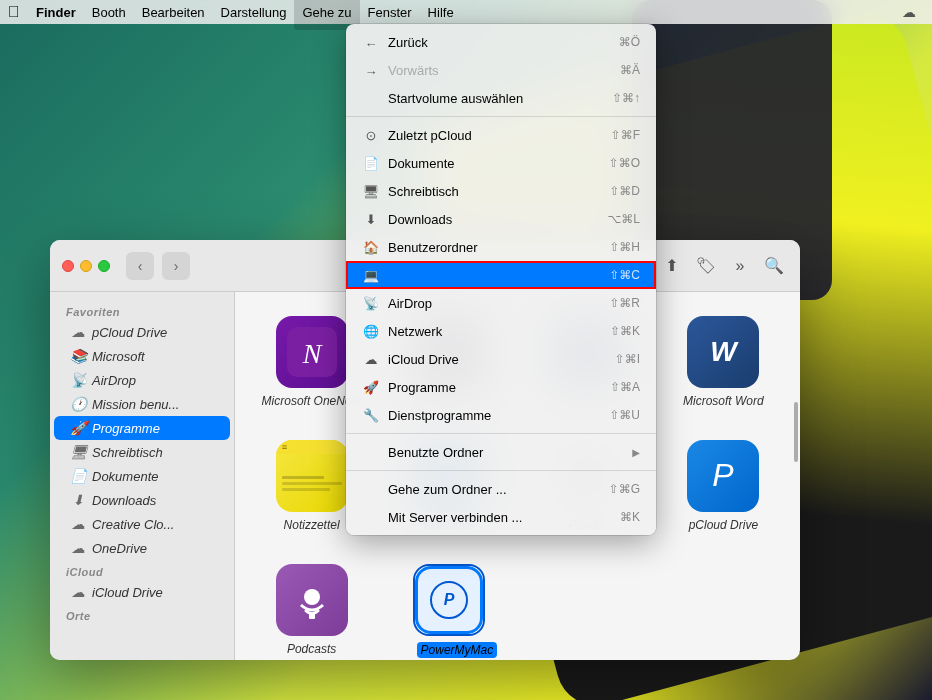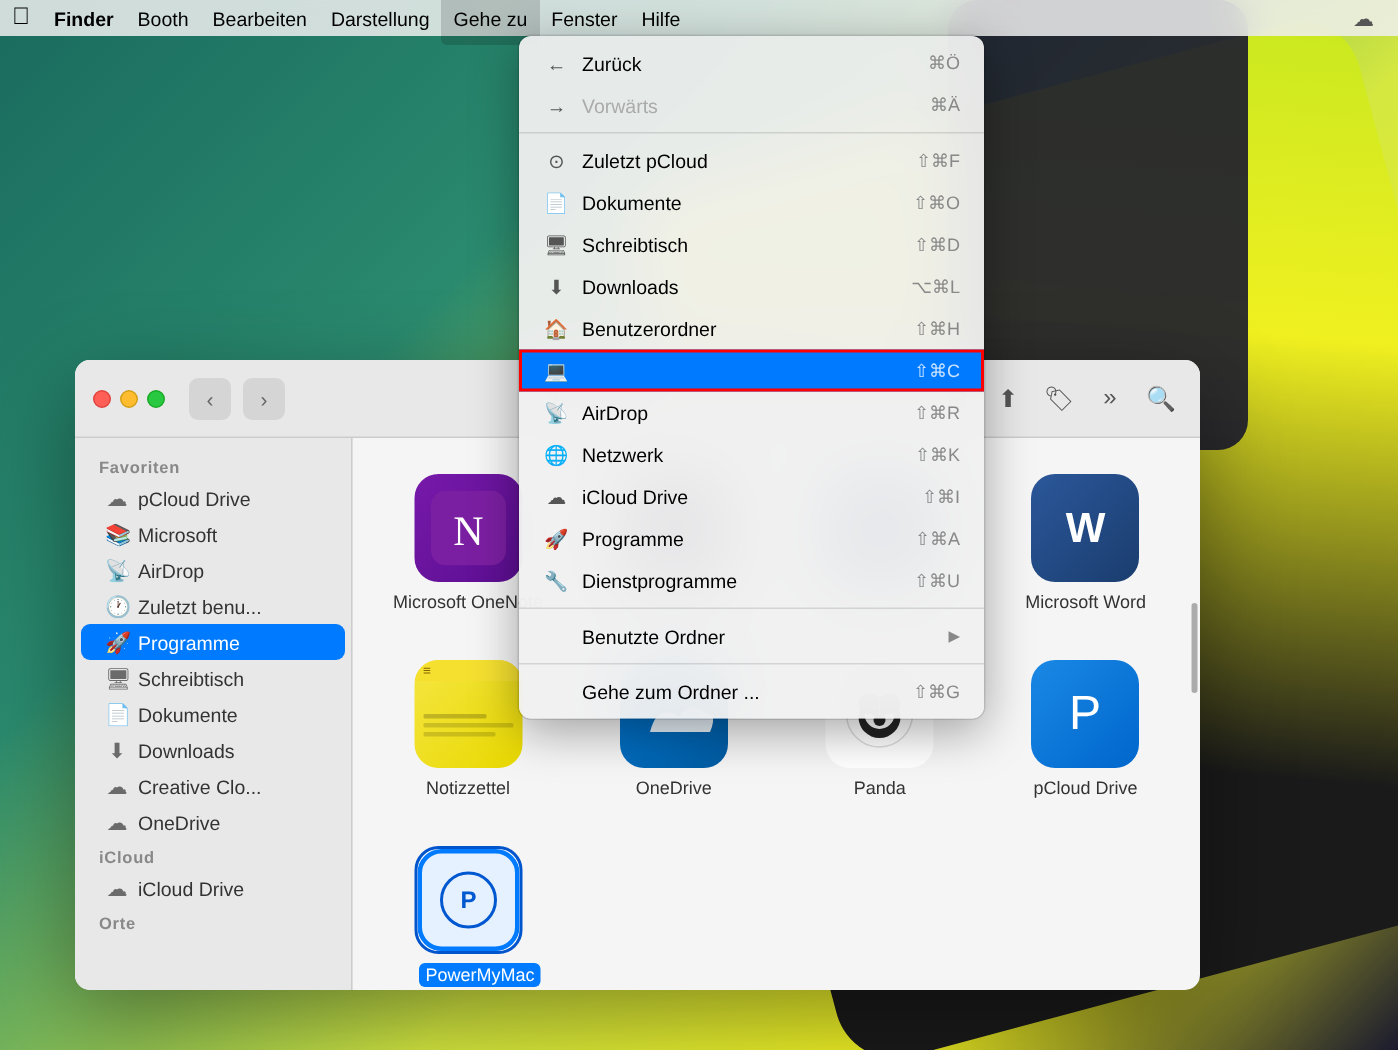--- a/index.html
+++ b/index.html
@@ -142,20 +142,21 @@
       justify-content: center;
       font-size: 16px;
       color: #555;
       cursor: pointer;
     }
 
     
     .finder-body {
       display: flex;
       height: calc(100% - 52px);
+      font-style: italic;
     }
 
     .finder-sidebar {
       width: 185px;
       background: #e8e8e8;
       border-right: 1px solid #ccc;
       padding: 8px 0;
       overflow-y: auto;
       flex-shrink: 0;
     }
@@ -428,21 +429,21 @@
       <div class="sidebar-item">
         <span class="sidebar-icon">📚</span>
         <span>Microsoft</span>
       </div>
       <div class="sidebar-item">
         <span class="sidebar-icon">📡</span>
         <span>AirDrop</span>
       </div>
       <div class="sidebar-item">
         <span class="sidebar-icon">🕐</span>
-        <span>Zuletzt benu...</span>
+        <span>Mission benu...</span>
       </div>
       <div class="sidebar-item active">
         <span class="sidebar-icon">🚀</span>
         <span>Programme</span>
       </div>
       <div class="sidebar-item">
         <span class="sidebar-icon">🖥</span>
         <span>Schreibtisch</span>
       </div>
       <div class="sidebar-item">
@@ -544,29 +545,40 @@
 
       <div class="app-item">
         <div class="app-icon" style="background: linear-gradient(135deg, #1a88e5, #0066cc); display:flex; align-items:center; justify-content:center; border-radius: 16px;">
           <svg width="50" height="50" viewBox="0 0 50 50">
             <text x="25" y="35" font-size="32" text-anchor="middle" fill="white">P</text>
           </svg>
         </div>
         <span class="app-name">pCloud Drive</span>
       </div>
       <div class="app-item">
+        <div class="app-icon" style="background: linear-gradient(135deg, #9b59b6, #7d3c98); display:flex; align-items:center; justify-content:center; border-radius: 16px;">
+          <svg width="50" height="50" viewBox="0 0 50 50">
+            <circle cx="25" cy="22" r="8" fill="white"></circle>
+            <path d="M14 30 Q25 40 36 30" stroke="white" stroke-width="3" fill="none"></path>
+            <path d="M18 35 Q25 42 32 35" stroke="white" stroke-width="2.5" fill="none"></path>
+            <rect x="22" y="38" width="6" height="6" rx="1" fill="white"></rect>
+          </svg>
+        </div>
+        <span class="app-name">Podcasts</span>
+      </div>
+      <div class="app-item">
         <div class="app-icon" style="background: white; border: 2px solid #0055cc; display:flex; align-items:center; justify-content:center; border-radius: 16px; position: relative;">
           <svg width="50" height="50" viewBox="0 0 50 50">
             <rect width="50" height="50" rx="12" fill="white"></rect>
             <circle cx="25" cy="25" r="18" fill="white" stroke="#0055cc" stroke-width="2"></circle>
             <text x="25" y="30" font-size="16" font-weight="bold" text-anchor="middle" fill="#0055cc" font-family="sans-serif">P</text>
           </svg>
           <div style="position:absolute; inset:0; border: 3px solid #007aff; border-radius: 16px; background: rgba(0,122,255,0.1);"></div>
         </div>
-        <span class="app-name" style="background: #007aff; color: #ffffff; border-radius: 4px; padding: 1px 4px; margin-left: 16px;">PowerMyMac</span>
+        <span class="app-name" style="background: #007aff; color: #000000; border-radius: 4px; padding: 1px 4px; margin-left: 16px;">PowerMyMac</span>
       </div>
 
       <div class="scroll-indicator"></div>
     </div>
   </div>
 </div>
 
 <div class="dropdown-menu">
 
   <div class="menu-item">
@@ -574,20 +586,25 @@
     <span class="menu-label">Zurück</span>
     <span class="menu-shortcut">⌘Ö</span>
   </div>
 
   <div class="menu-item disabled">
     <span class="menu-icon">→</span>
     <span class="menu-label">Vorwärts</span>
     <span class="menu-shortcut">⌘Ä</span>
   </div>
 
+  <div class="menu-item">
+    <span class="menu-icon"> </span>
+    <span class="menu-label">Startvolume auswählen</span>
+    <span class="menu-shortcut">⇧⌘↑</span>
+  </div>
 
   <div class="menu-separator"></div>
 
   <div class="menu-item">
     <span class="menu-icon">⊙</span>
     <span class="menu-label">Zuletzt pCloud</span>
     <span class="menu-shortcut">⇧⌘F</span>
   </div>
 
   <div class="menu-item">
@@ -660,13 +677,18 @@
   </div>
 
   <div class="menu-separator"></div>
 
   <div class="menu-item">
     <span class="menu-icon"> </span>
     <span class="menu-label">Gehe zum Ordner ...</span>
     <span class="menu-shortcut">⇧⌘G</span>
   </div>
 
+  <div class="menu-item">
+    <span class="menu-icon"> </span>
+    <span class="menu-label">Mit Server verbinden ...</span>
+    <span class="menu-shortcut">⌘K</span>
+  </div>
 </div>
 
 </body></html>

